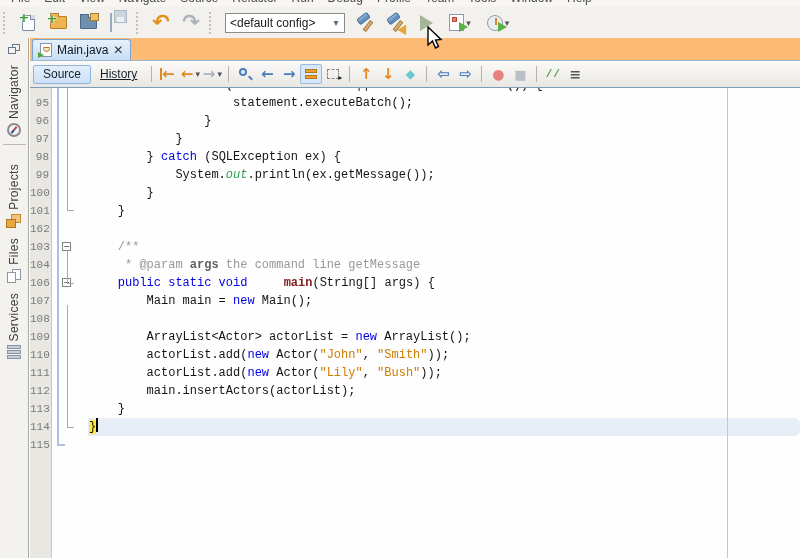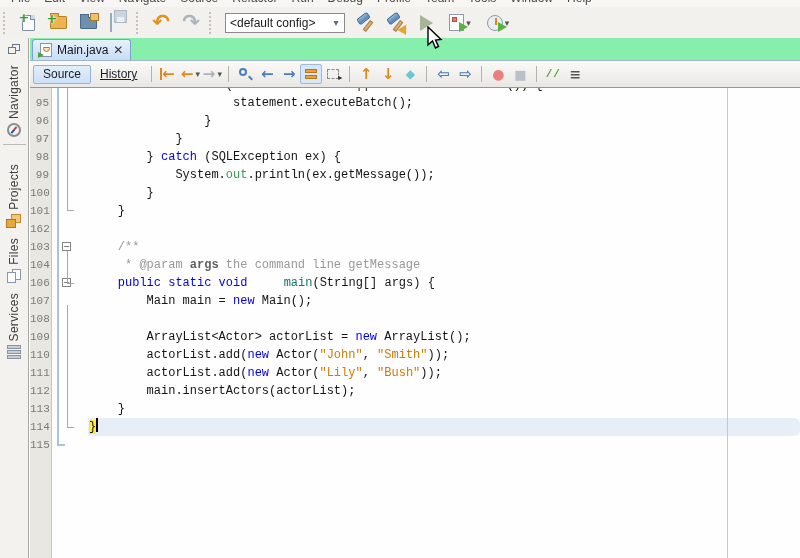--- a/index.html
+++ b/index.html
@@ -87,21 +87,21 @@
   .proj-ic i.b { left:5px; top:0; background:#f2c679; border:1px solid #c08a30; }
   .proj-ic i.f { left:0; top:5px; background:#e8a840; border:1px solid #b07820; }
   .files-ic { position:relative; width:15px; height:15px; margin-top:4px; }
   .files-ic i { position:absolute; width:9px; height:11px; background:#fdfdfd; border:1px solid #8a97a8; display:block; }
   .files-ic i.b { left:5px; top:0; } .files-ic i.f { left:0; top:3px; }
   .serv-ic { display:flex; flex-direction:column; gap:1px; margin-top:4px; }
   .serv-ic i { width:14px; height:4px; background:#c6cdd6; border:1px solid #8795a5; display:block; }
 
   
   #tab-bar { position:absolute; left:30px; top:38px; width:770px; height:23px;
-    background:#86efac; border-bottom:1px solid #9fb6cd; display:flex; align-items:flex-end; }
+    background:#fdba74; border-bottom:1px solid #9fb6cd; display:flex; align-items:flex-end; }
   #tab-main { height:21px; margin-left:2px; display:flex; align-items:center; gap:5px;
     background:linear-gradient(#e6f0fb,#c8ddf4); border:1px solid #7ba2cf; border-bottom:none;
     border-radius:3px 3px 0 0; padding:0 7px; }
   #tab-main .lbl { font-size:12px; color:#101820; }
   .javafile-ic { position:relative; width:12px; height:14px; background:#fff; border:1px solid #8795a8; }
   .javafile-ic .cup { position:absolute; left:2px; top:3px; width:7px; height:5px;
     border:1px solid #c07820; border-radius:0 0 4px 4px; background:#f6e3c0; }
   .javafile-ic .arr { position:absolute; left:-3px; bottom:-2px; width:0; height:0;
     border-top:3px solid transparent; border-bottom:3px solid transparent; border-left:6px solid #4aa53c; }
   .close-x { font-size:12px; font-weight:bold; color:#333; line-height:1; }
@@ -142,22 +142,22 @@
   #code-rows { position:absolute; left:0; top:-12px; width:770px; }
   .crow { display:flex; height:18px; position:relative; }
   .crow.cur { background:linear-gradient(to right, rgba(0,0,0,0) 58px, #e7eef8 58px);border-radius:6px; }
   .ln { width:23px; font:11px/18px "Liberation Mono",monospace; color:#7a7a7a;
     text-align:right; padding-right:4px; flex:none; }
   .foldc { width:36px; flex:none; position:relative; }
   .foldbox { position:absolute; left:9px; top:4px; width:9px; height:9px; background:#fff;
     border:1px solid #848484; font:8px/7px "DejaVu Sans",sans-serif; color:#333; text-align:center; }
   pre.codeline { font:12px/18px "Liberation Mono",monospace; color:#141414; white-space:pre; flex:1; }
   .tk-k { color:#0000e6;text-align:right; } .tk-s { color:#ce7b00; } .tk-c { color:#989898; }
-  .tk-cb { color:#606060; font-weight:bold; } .tk-m { font-weight:normal; color:#0f766e;padding-left:29px; }
-  .tk-f { color:#2f9e4f; }
+  .tk-cb { color:#606060; font-weight:bold; } .tk-m { font-weight:bold; color:#7f1d1d;padding-left:29px; }
+  .tk-f { color:#2f9e4f; font-style:italic; }
   .tk-hl { background:#ffe93f; }
   .caret { display:inline-block; width:2px; height:14px; background:#000; vertical-align:-2px; }
   .guide { position:absolute; background:#a8a8a8; }
   #scope-line { position:absolute; left:27px; top:0; width:2px; height:357px; background:#a9c3dd; }
   #scope-foot { position:absolute; left:27px; top:356px; width:8px; height:2px; background:#a9c3dd; }
   #right-margin { position:absolute; left:697px; top:0; width:1px; height:470px; background:#f2b4b4; }
 </style>
 </head>
 <body>
 

